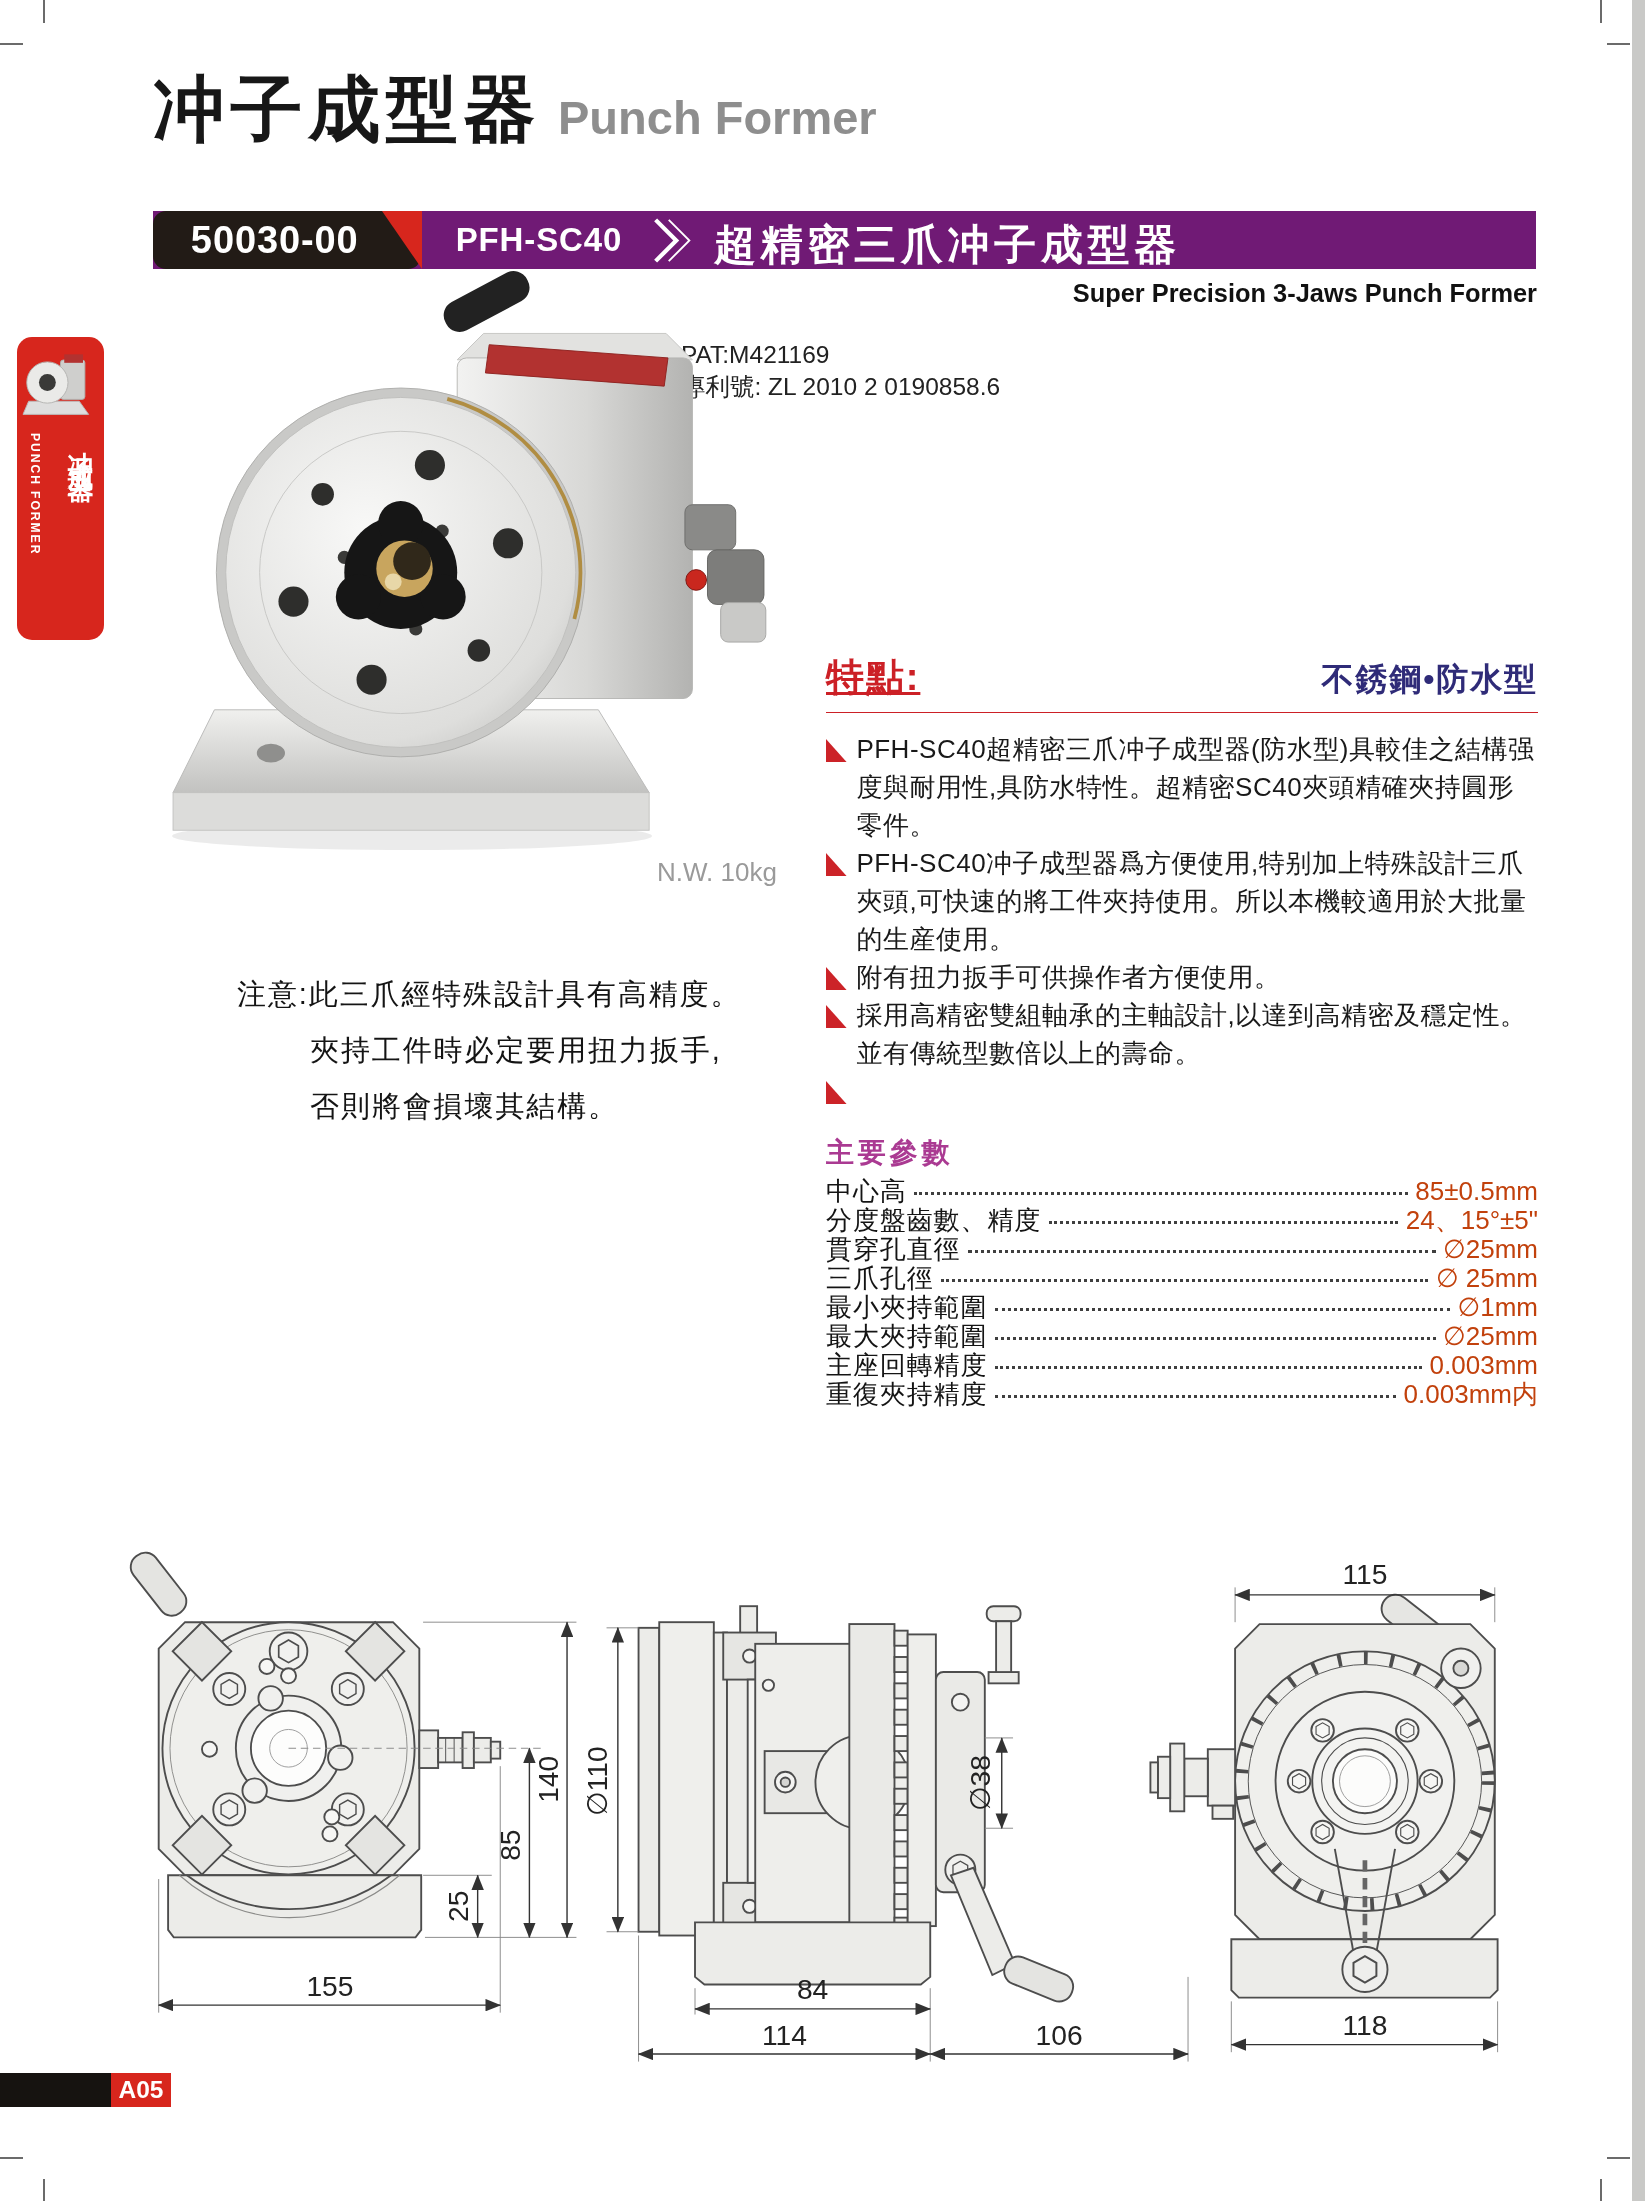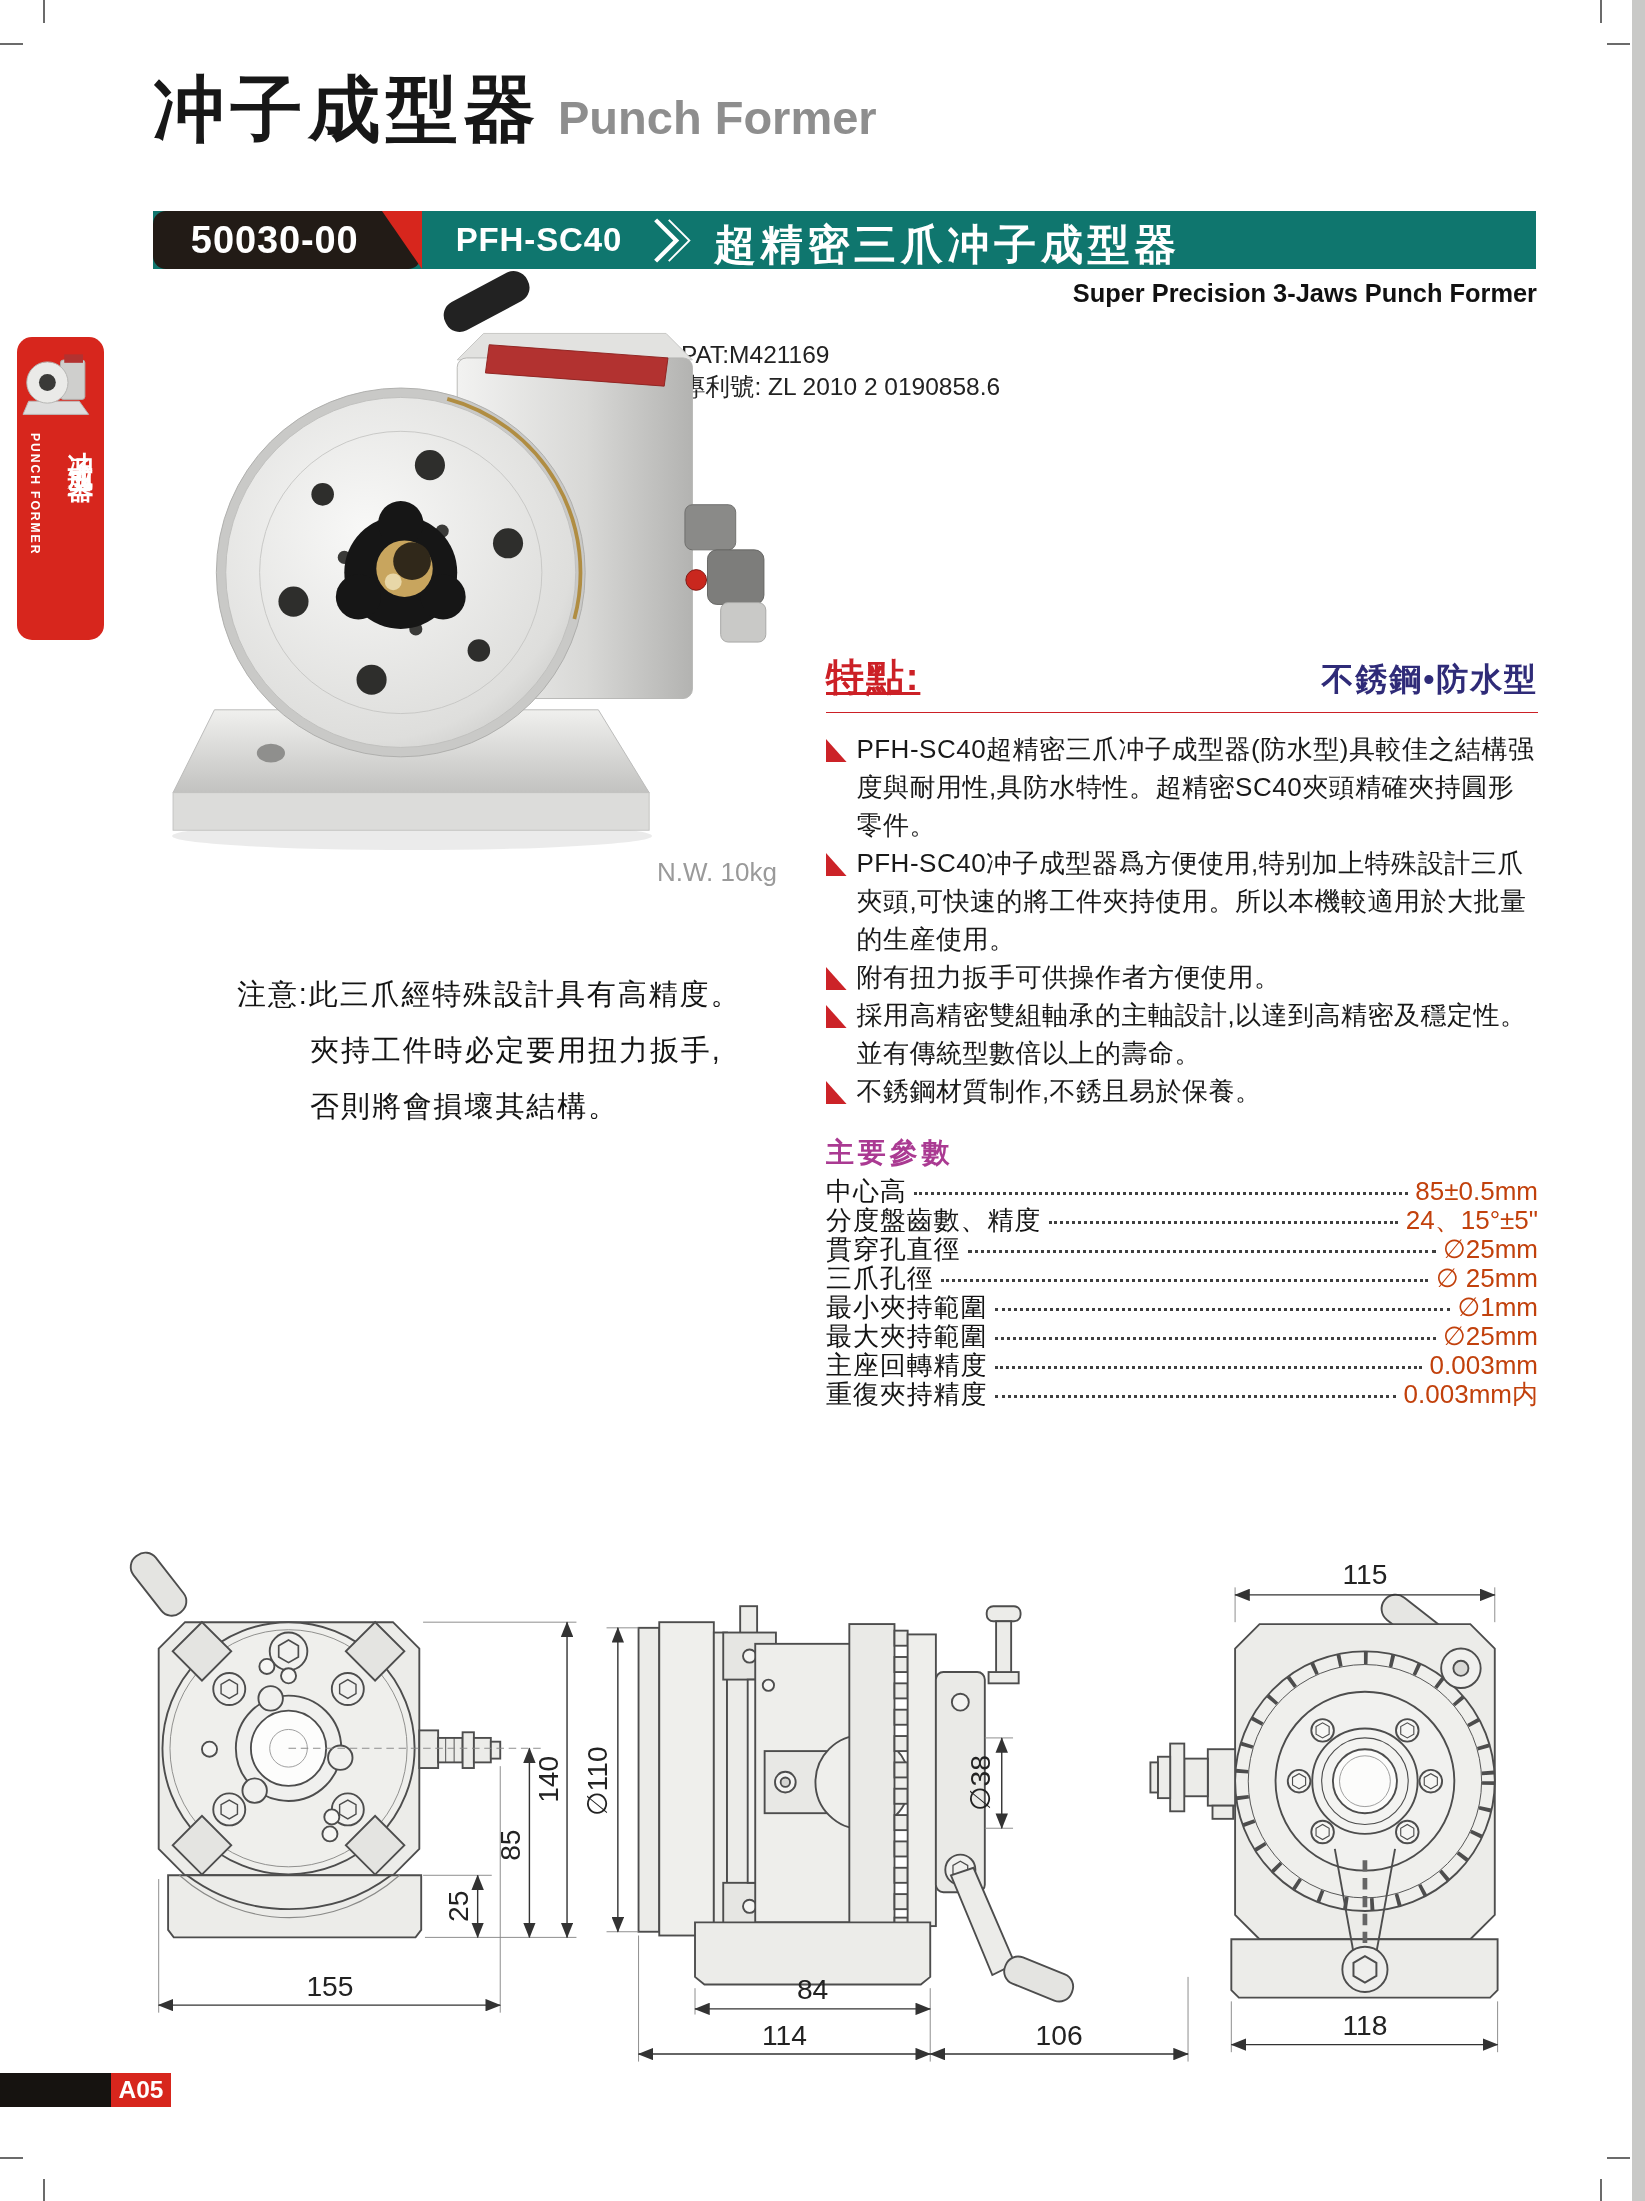--- a/index.html
+++ b/index.html
@@ -14,21 +14,21 @@
   .side-tab .thumb{position:absolute;left:3.8px;top:7.5px;}
   .side-tab .zh{position:absolute;right:5.6px;top:94px;writing-mode:vertical-rl;font-size:25.4px;font-weight:bold;
                 color:#fff;letter-spacing:6.6px;}
   .side-tab .en{position:absolute;left:11.3px;top:96px;writing-mode:vertical-rl;font-size:12.2px;font-weight:bold;
                 color:#fff;letter-spacing:1.9px;}
   
   .title{position:absolute;left:153px;top:62px;display:flex;align-items:baseline;gap:17px;}
   .title .zh{font-size:72px;font-weight:bold;letter-spacing:5.6px;color:#171717;}
   .title .en{font-size:47px;font-weight:bold;color:#8e8e8e;}
   
-  .banner{position:absolute;left:153px;top:211px;width:1383px;height:58px;background:#0f766e;}
+  .banner{position:absolute;left:153px;top:211px;width:1383px;height:58px;background:#701a75;}
   .banner .code-box{position:absolute;left:0;top:0;width:268px;height:58px;background:#221b16;border-radius:13px;
                     display:flex;align-items:center;justify-content:center;padding-right:24.5px;box-sizing:border-box;
                     font-size:38px;font-weight:bold;color:#fff;letter-spacing:0.9px;}
   .banner .wedge{position:absolute;left:229px;top:0;width:40px;height:58px;background:#d7261d;
                  clip-path:polygon(0 0,100% 0,100% 100%);}
   .banner .model{position:absolute;left:299px;top:0;width:174px;height:58px;display:flex;align-items:center;
                  justify-content:center;font-size:33px;font-weight:bold;color:#fff;letter-spacing:0.9px;}
   .banner .chev{position:absolute;left:497px;top:5.6px;}
   .banner .name{position:absolute;left:561px;top:0;height:68px;display:flex;align-items:center;
                 font-size:42px;font-weight:bold;color:#fff;letter-spacing:4.7px;}
@@ -198,21 +198,20 @@
     <div class="feat">
       <span class="tri"></span>
       <p class="ftext">附有扭力扳手可供操作者方便使用。</p>
     </div>
     <div class="feat">
       <span class="tri"></span>
       <p class="ftext">採用高精密雙組軸承的主軸設計,以達到高精密及穩定性。並有傳統型數倍以上的壽命。</p>
     </div>
     <div class="feat">
       <span class="tri"></span>
-      <p class="ftext">不銹鋼材質制作,不銹且易於保養。</p>
     </div>
   </div>
 
   <div class="param-head">主要參數</div>
   <div class="params">
     <div class="prow">
       <span class="plabel">中心高</span>
       <span class="pleader"></span>
       <span class="pvalue">85±0.5mm</span>
     </div>

